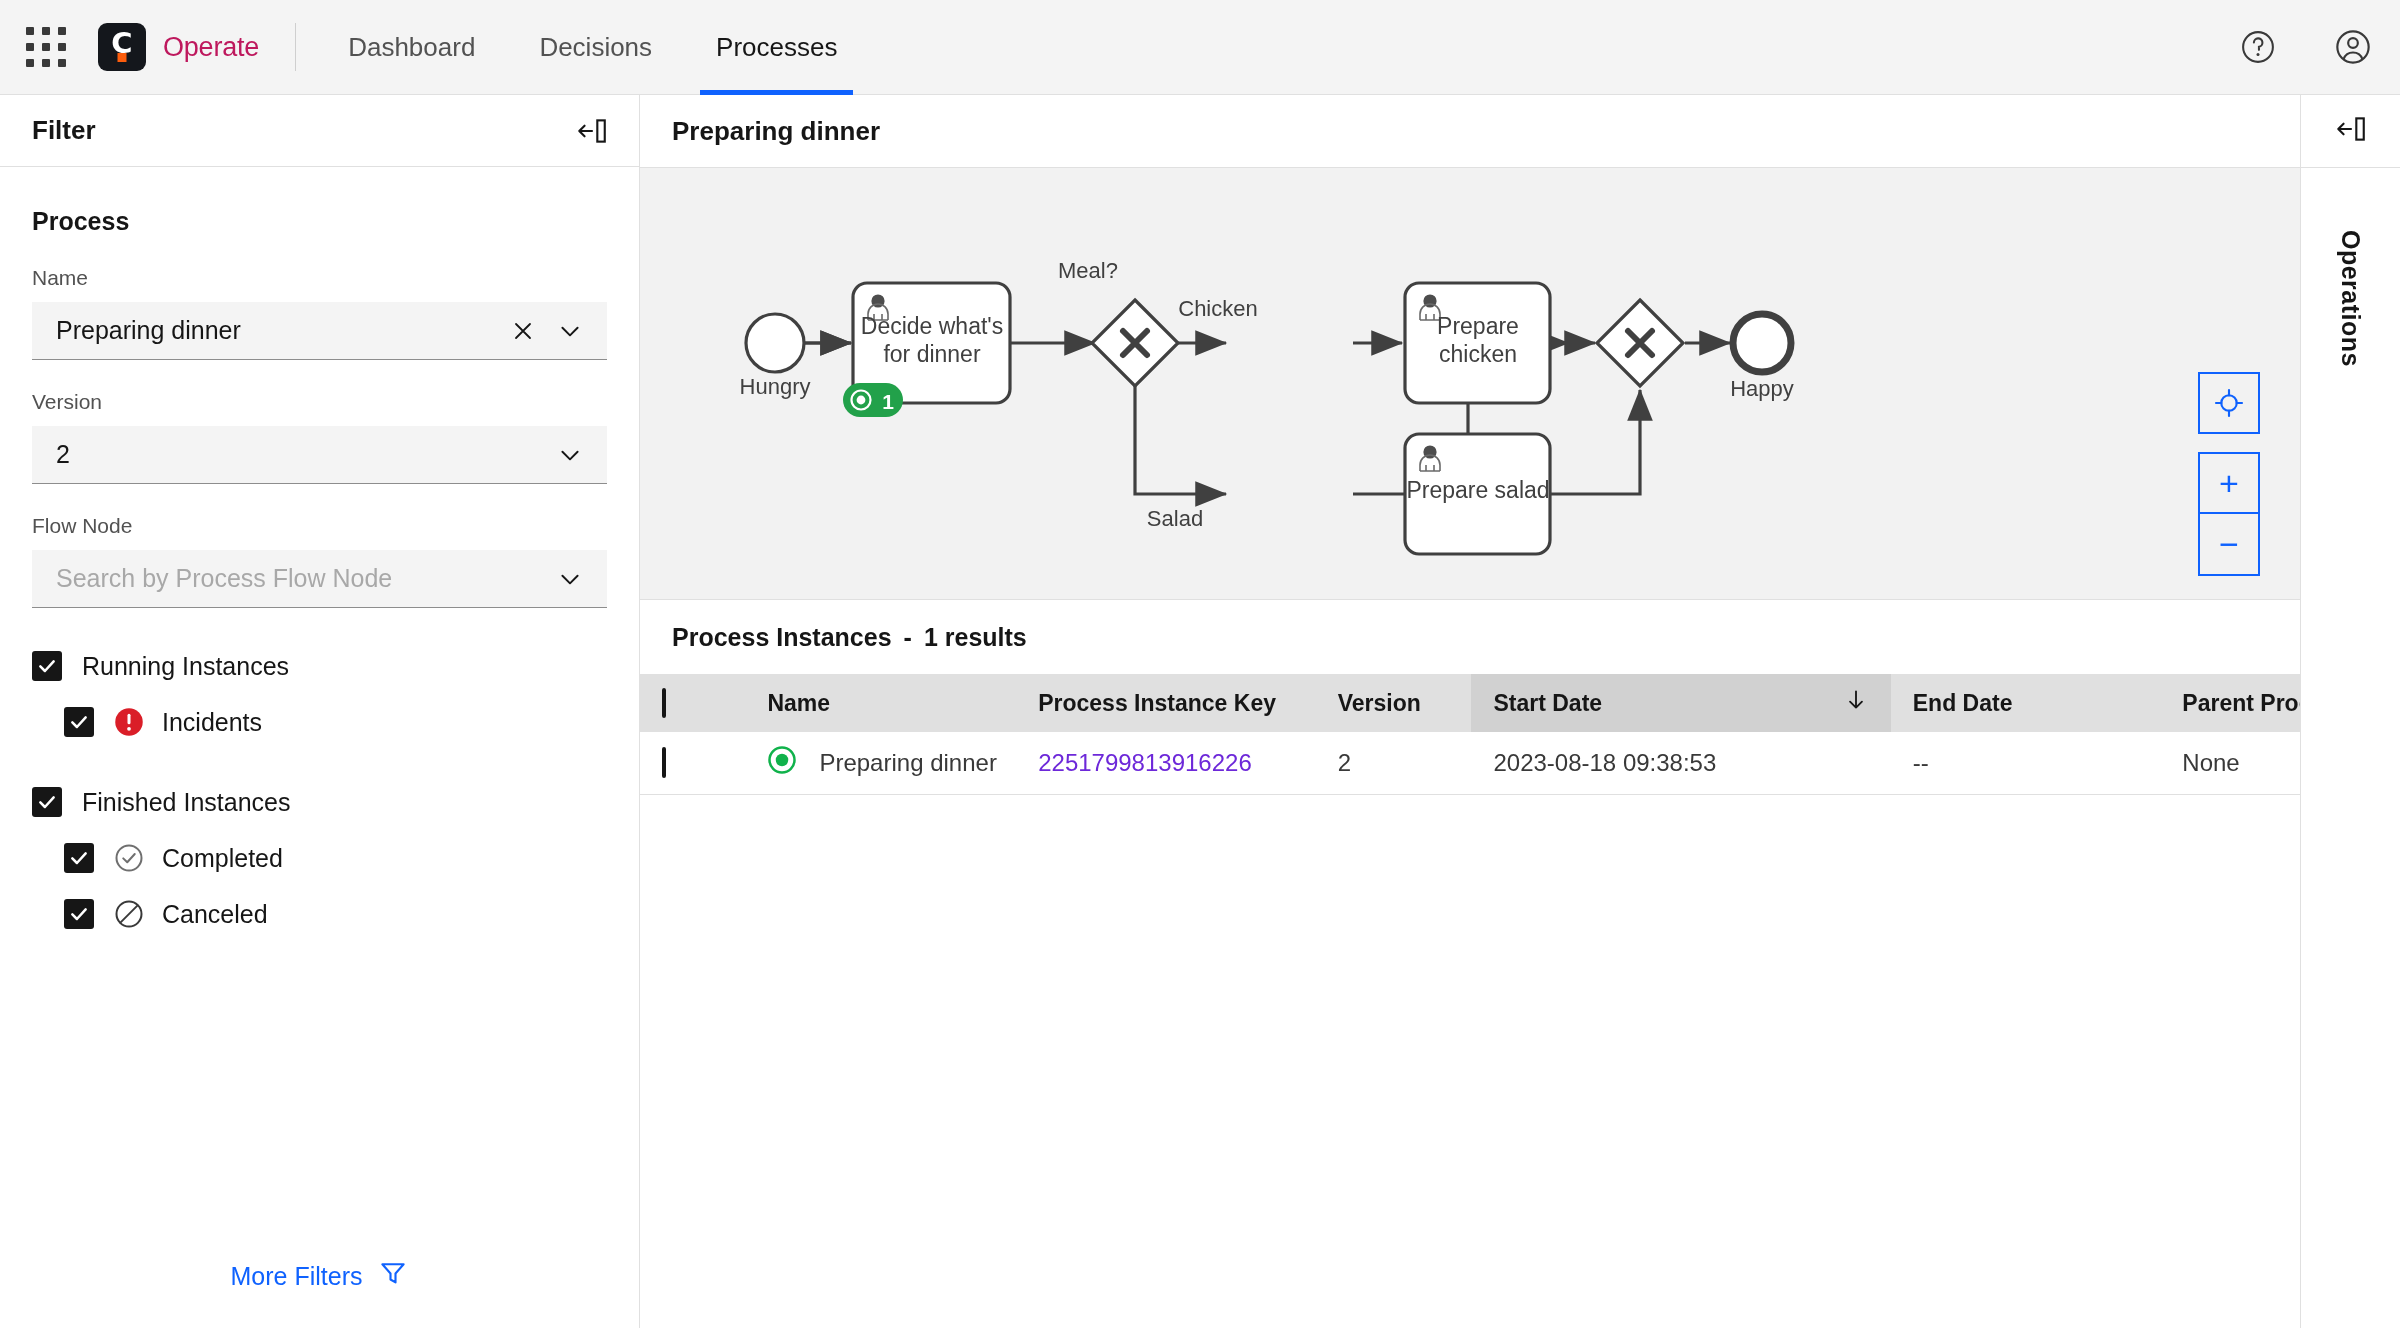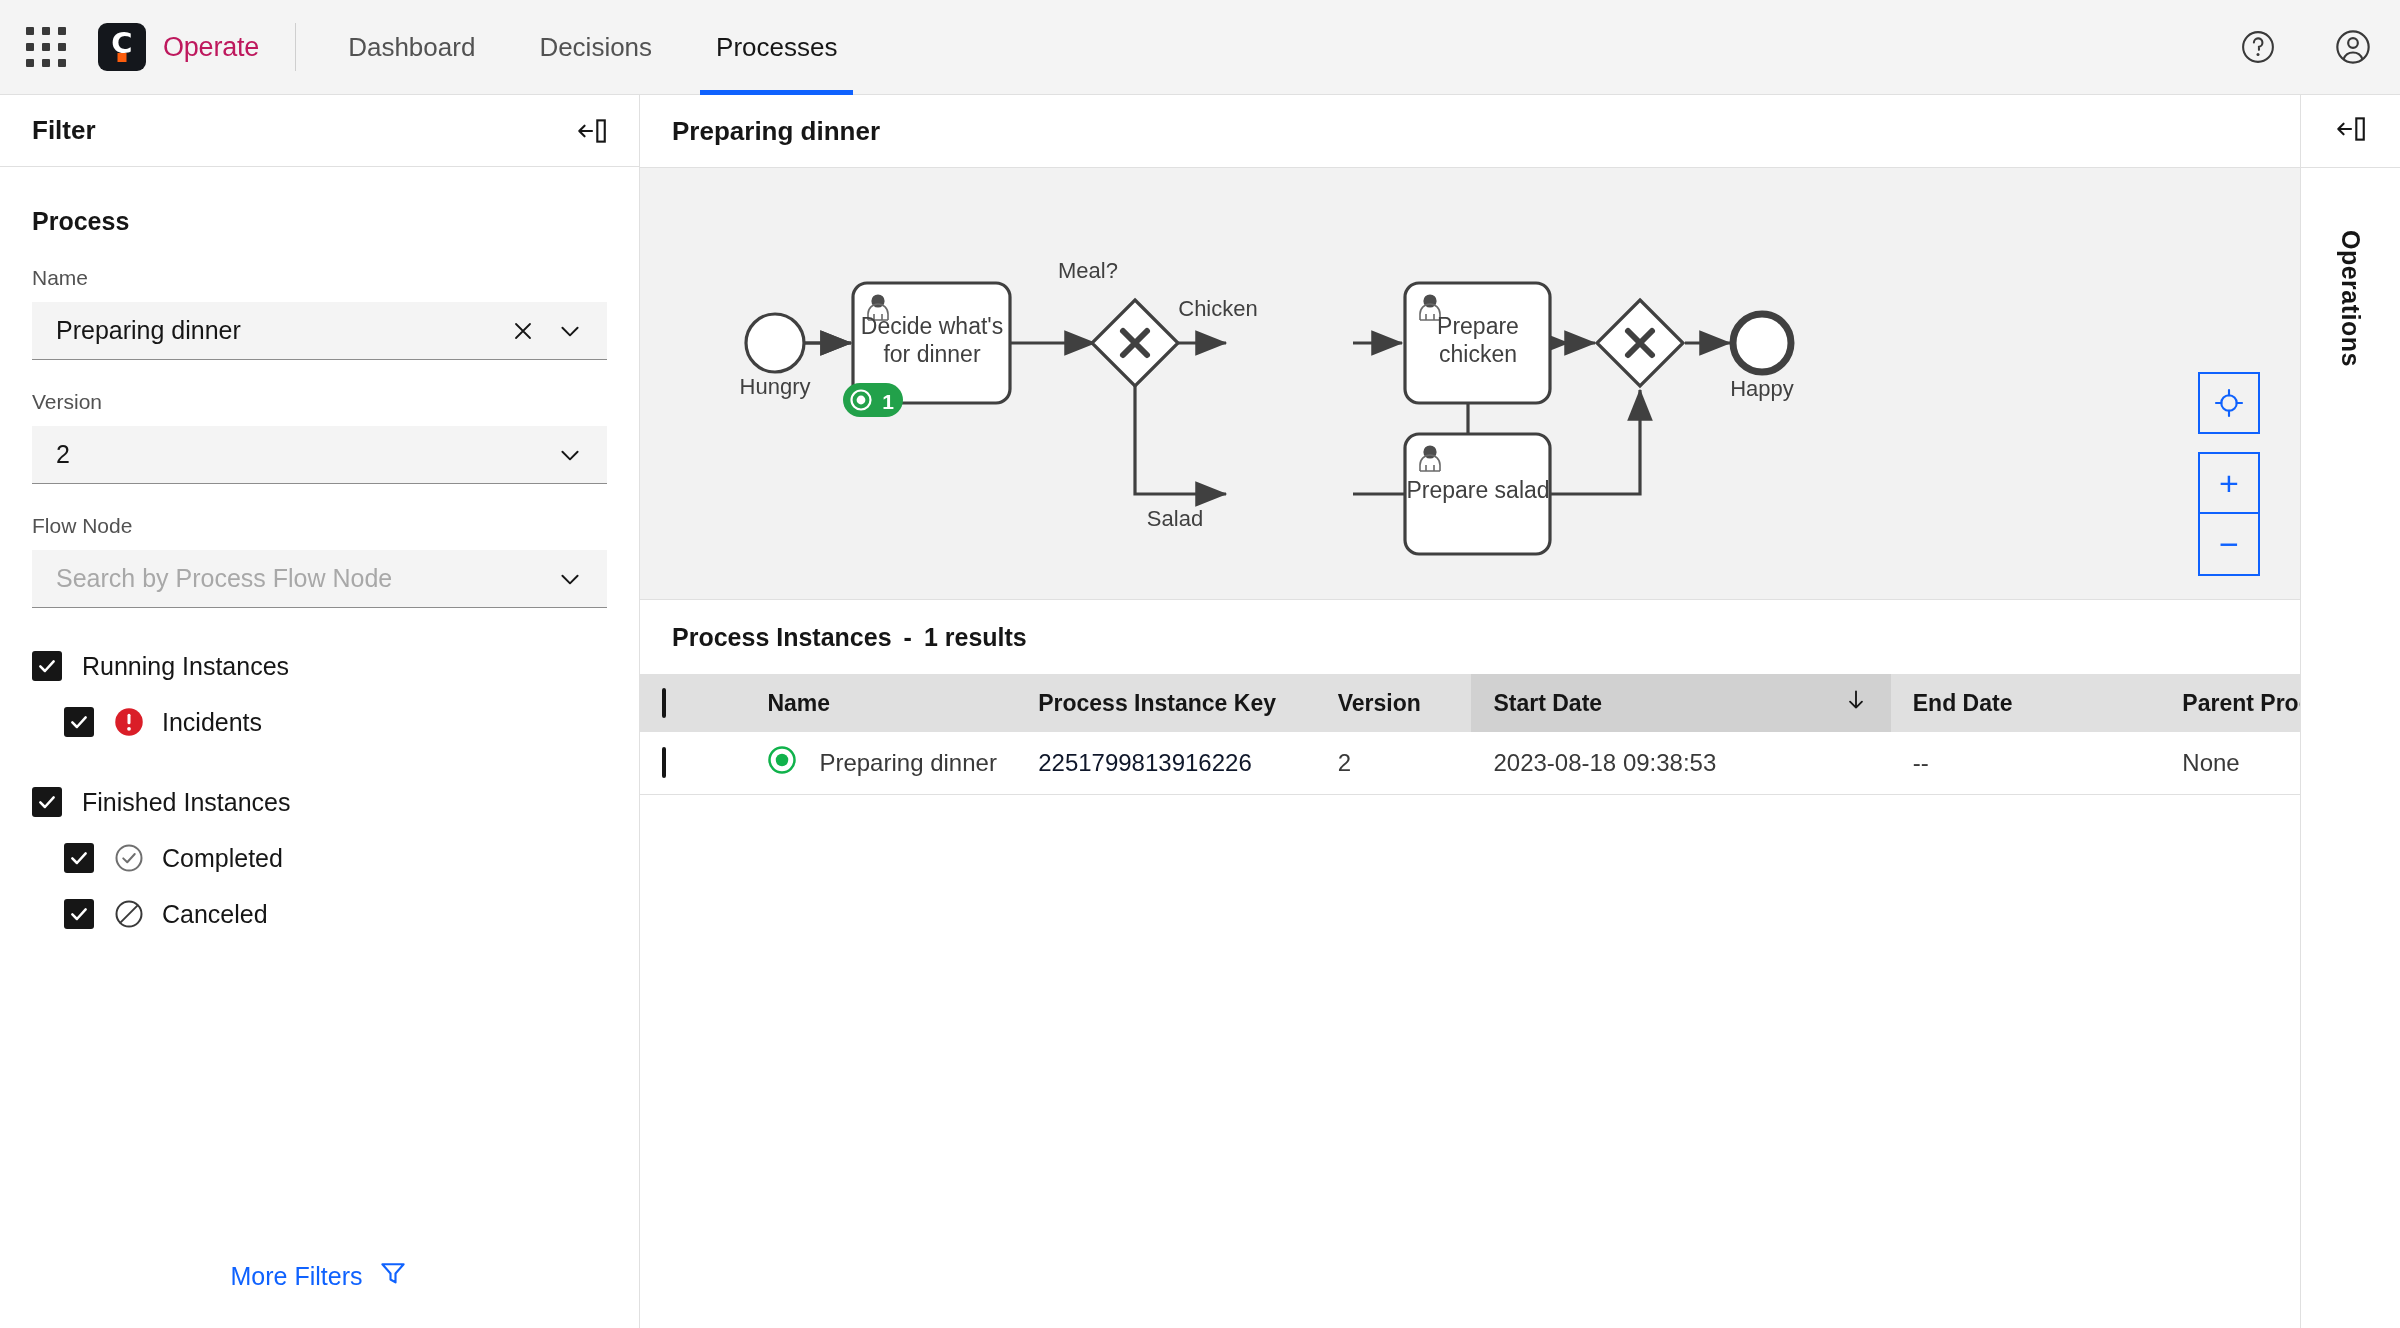--- a/index.html
+++ b/index.html
@@ -149,21 +149,21 @@
   table.instances thead th .sort-ic { margin-left: auto; padding-left: 14px; }
   table.instances tbody td {
     height: 62px; font-size: 24px; color: #393939; padding: 0 22px;
     border-bottom: 1px solid #e0e0e0; white-space: nowrap;
   }
   .cbox-empty {
     width: 30px; height: 30px; border: 2px solid #161616; border-radius: 3px;
     background: #fff; cursor: pointer;
   }
   .name-cell { display: flex; align-items: center; gap: 22px; }
-  .link { color: #0f172a; cursor: pointer; }
+  .link { color: #6d28d9; cursor: pointer; }
   .col-check { width: 88px; }
   .col-name { width: 226px; }
   .col-key { width: 250px; }
   .col-ver { width: 130px; }
   .col-start { width: 350px; }
   .col-end { width: 225px; }
   .col-parent { width: 200px; }
 
   
   .ops-panel {

